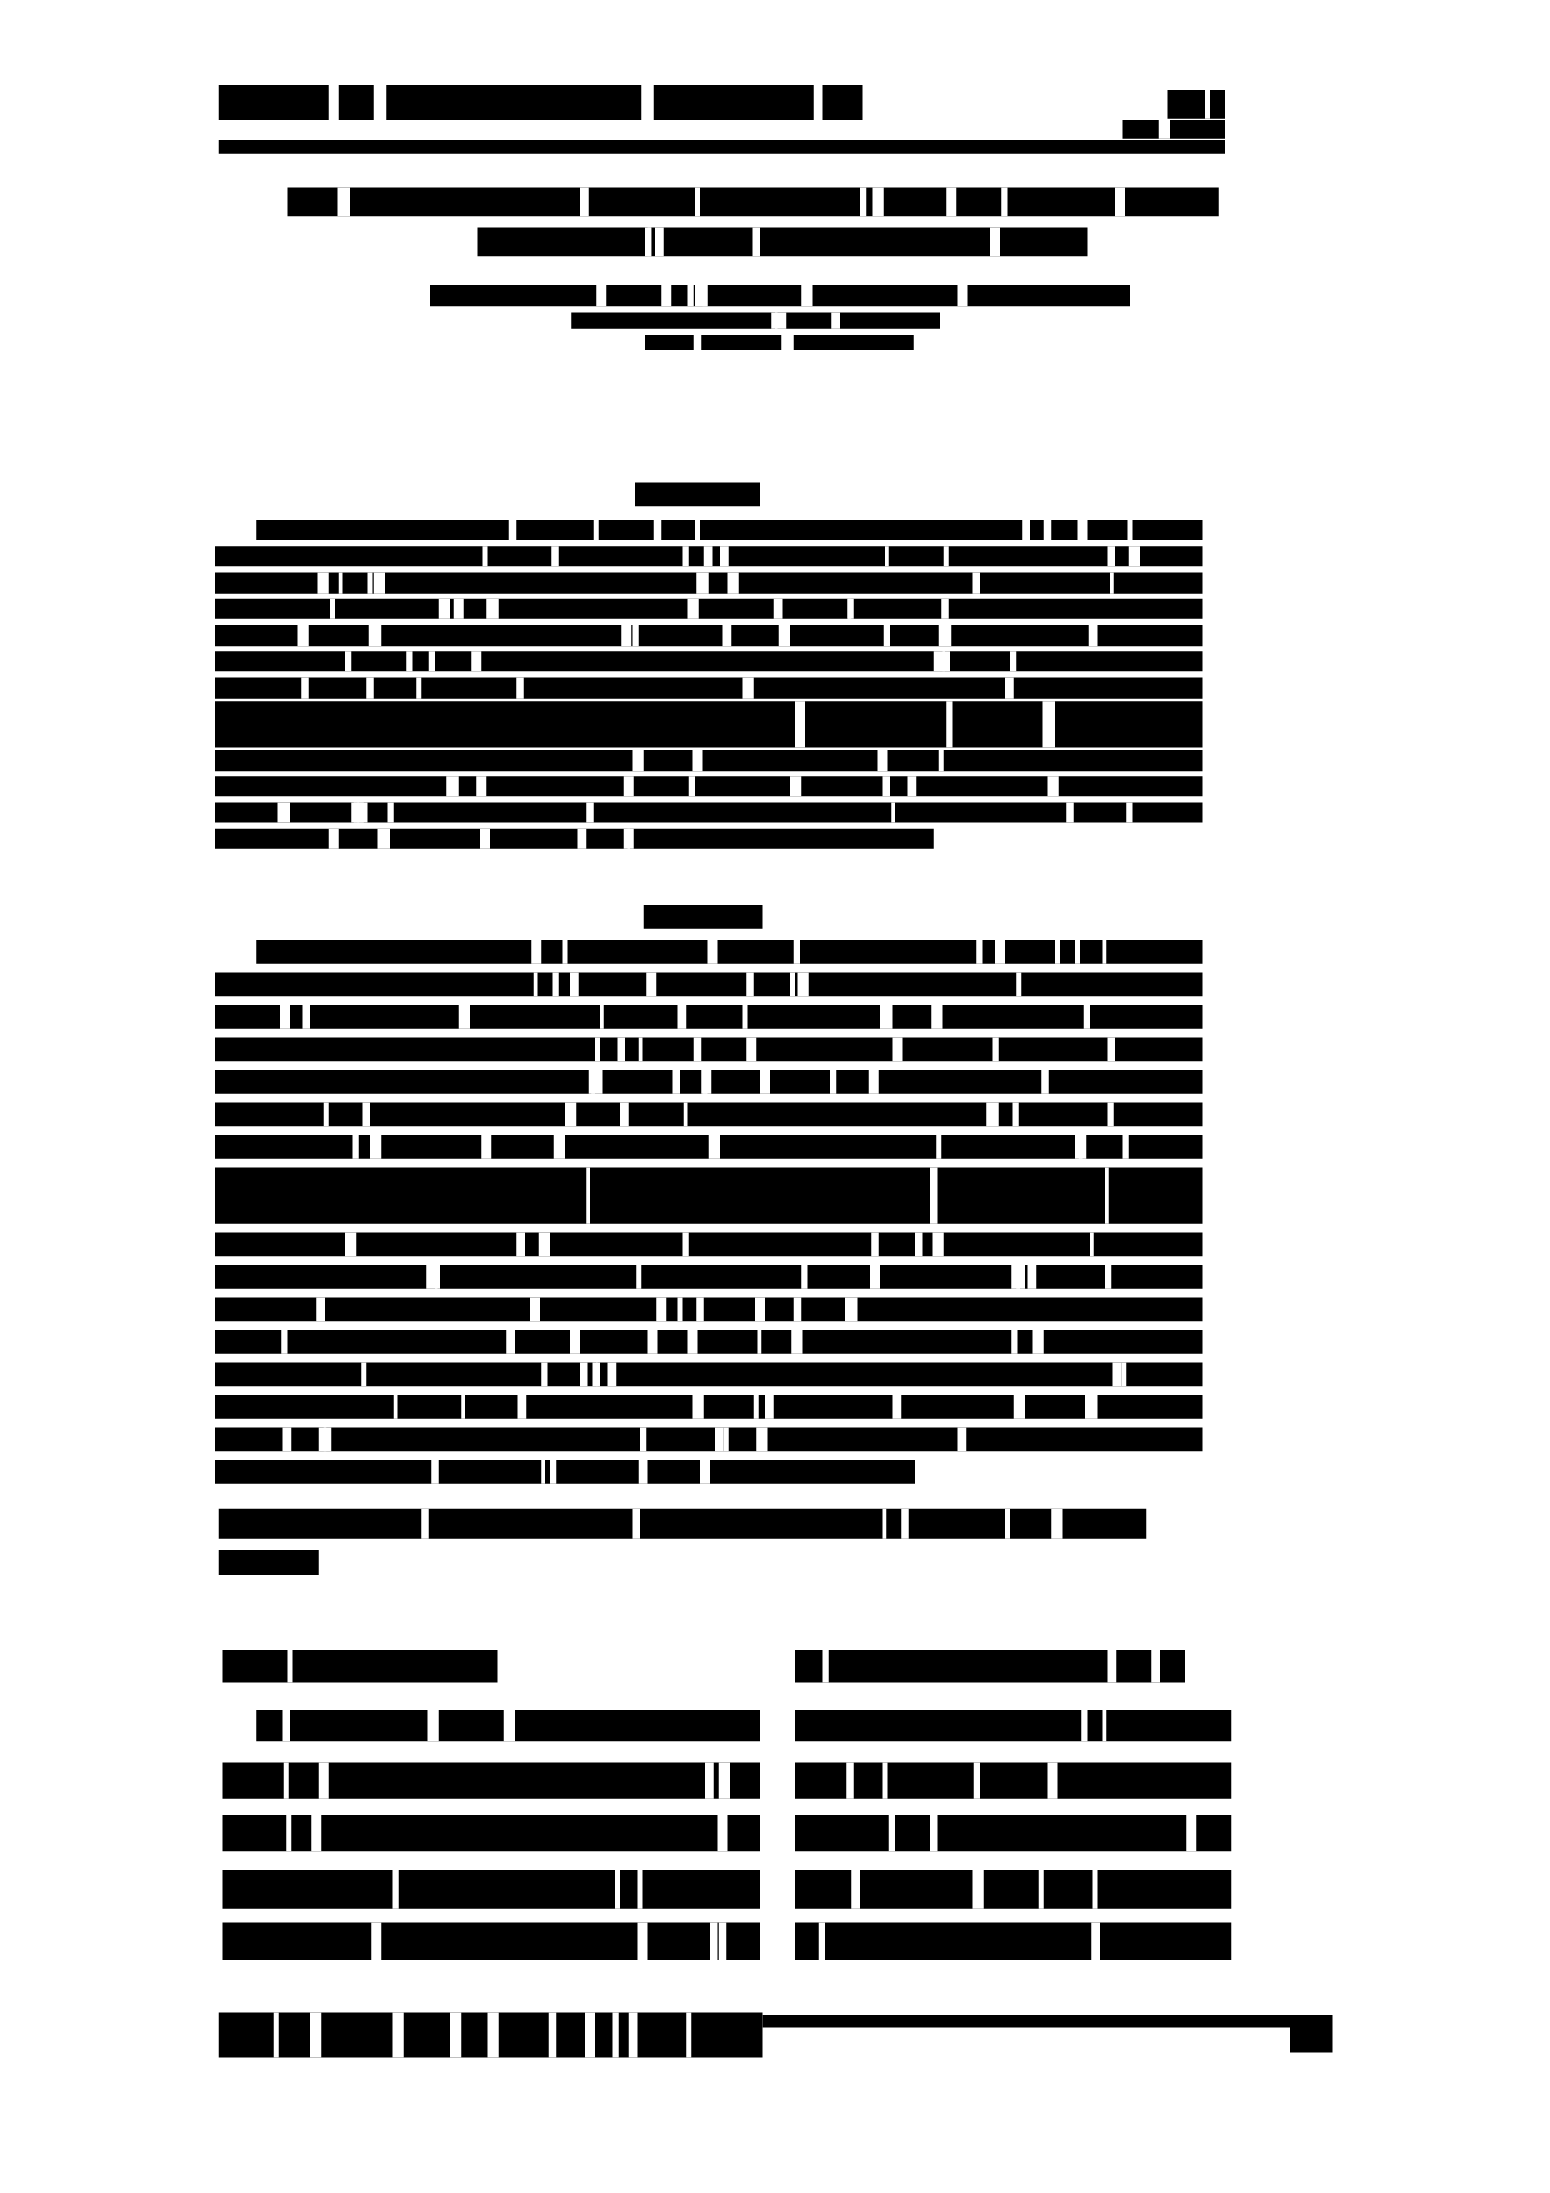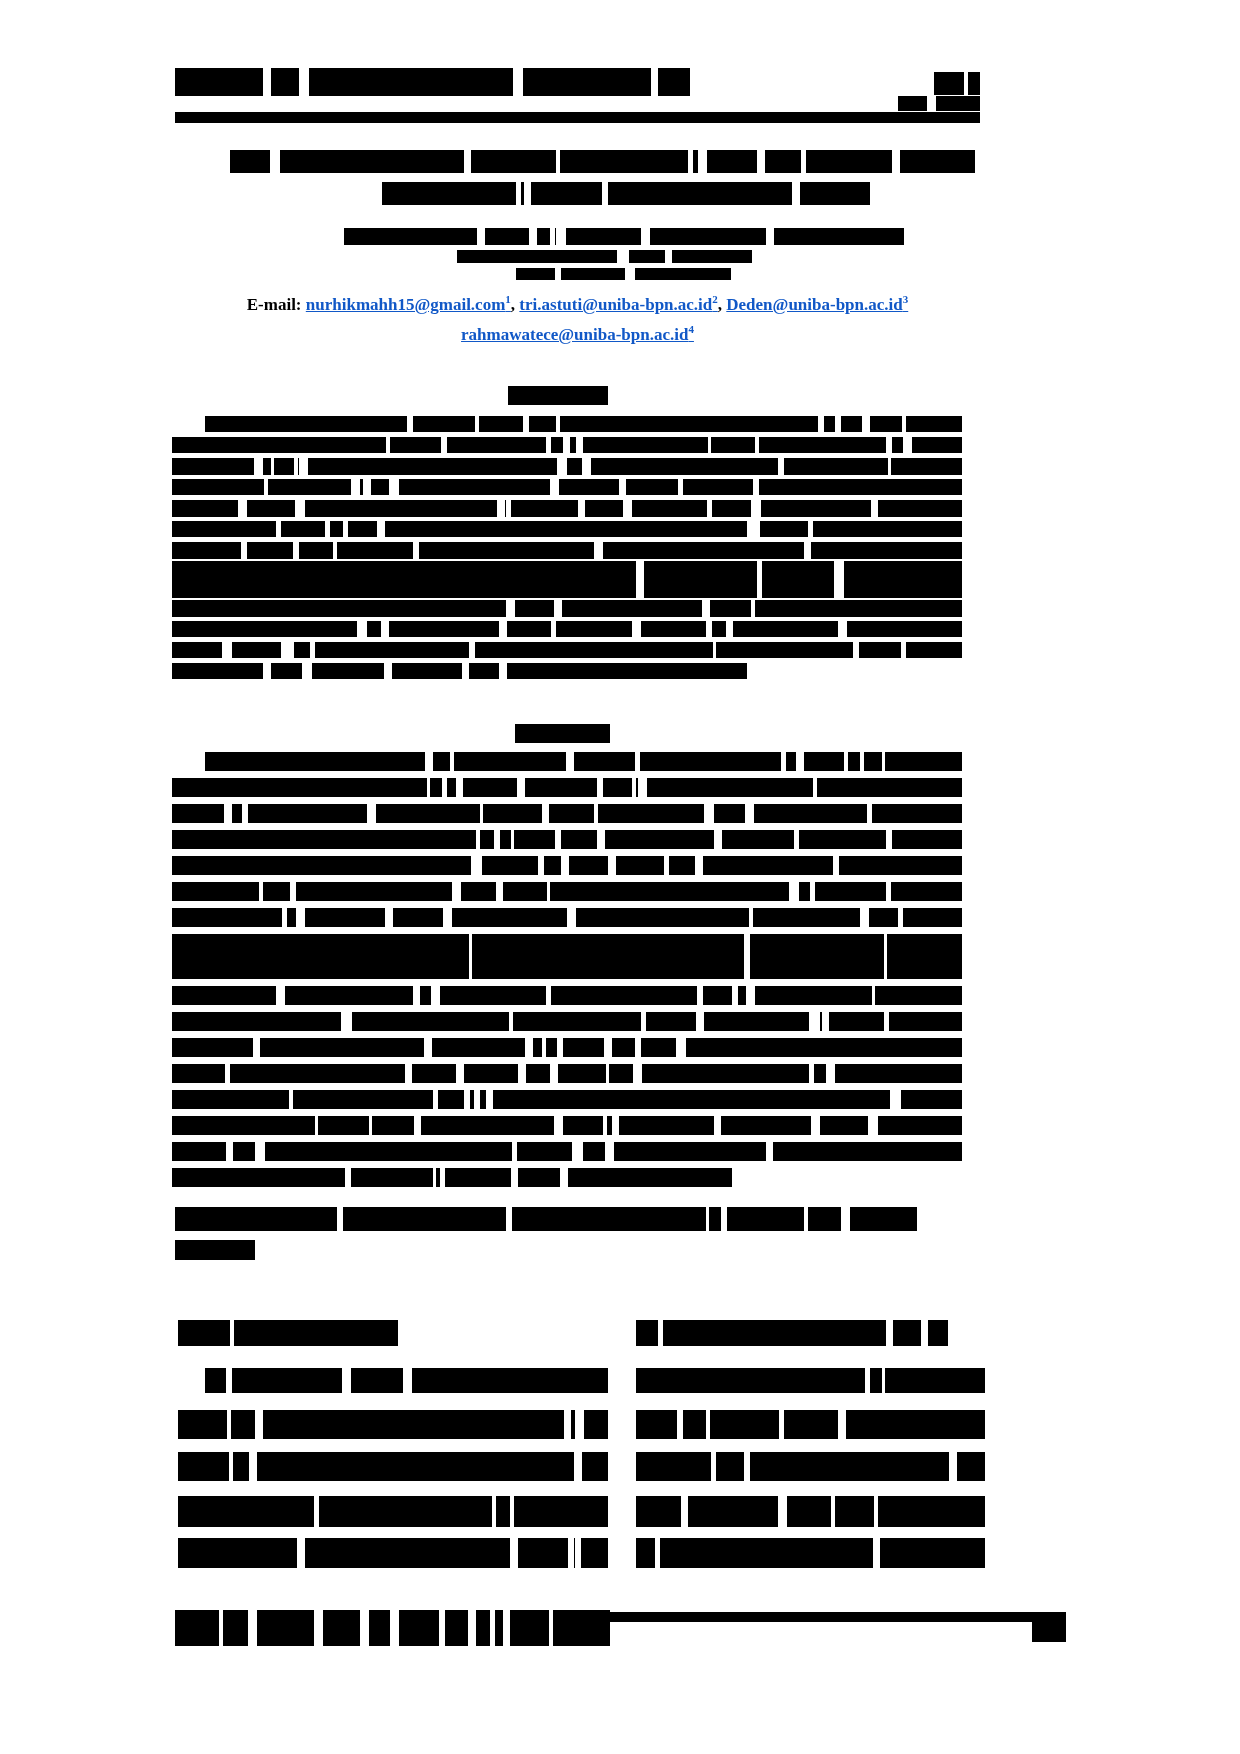--- a/index.html
+++ b/index.html
@@ -436,24 +436,15 @@
         <span class="gap" style="left: 86.0123%; width: 3.67133px;"></span>
         <span class="gap" style="left: 32.0431%; width: 8.7379px;"></span>
         <span class="gap" style="left: 75.4516%; width: 6.83905px;"></span>
         <span class="gap" style="left: 49.3505%; width: 9.72396px;"></span>
         <span class="gap" style="left: 60.7352%; width: 5.66895px;"></span>
       </div>
       <div class="redact" style="left: 610px; top: 1612px; width: 455px; height: 10px; background: rgb(0, 0, 0);"></div>
       <div class="redact" style="left: 1032px; top: 1612px; width: 34px; height: 30px; background: rgb(0, 0, 0);"></div>
     </div>
 
-  <div class="email-line" id="email-line-1">
-    <span>E-mail:</span>
-    <span class="elink"><span>nurhikmahh15@gmail.com</span><sup>1</sup></span><span class="sep">,</span>
-    <span class="elink"><span>tri.astuti@uniba-bpn.ac.id</span><sup>2</sup></span><span class="sep">,</span>
-    <span class="elink"><span>Deden@uniba-bpn.ac.id</span><sup>3</sup></span>
-  </div>
-
-  <div class="email-line" id="email-line-2">
-    <span class="elink"><span>rahmawatece@uniba-bpn.ac.id</span><sup>4</sup></span>
-  </div>
+
 
 </div>
 
 </body></html>

